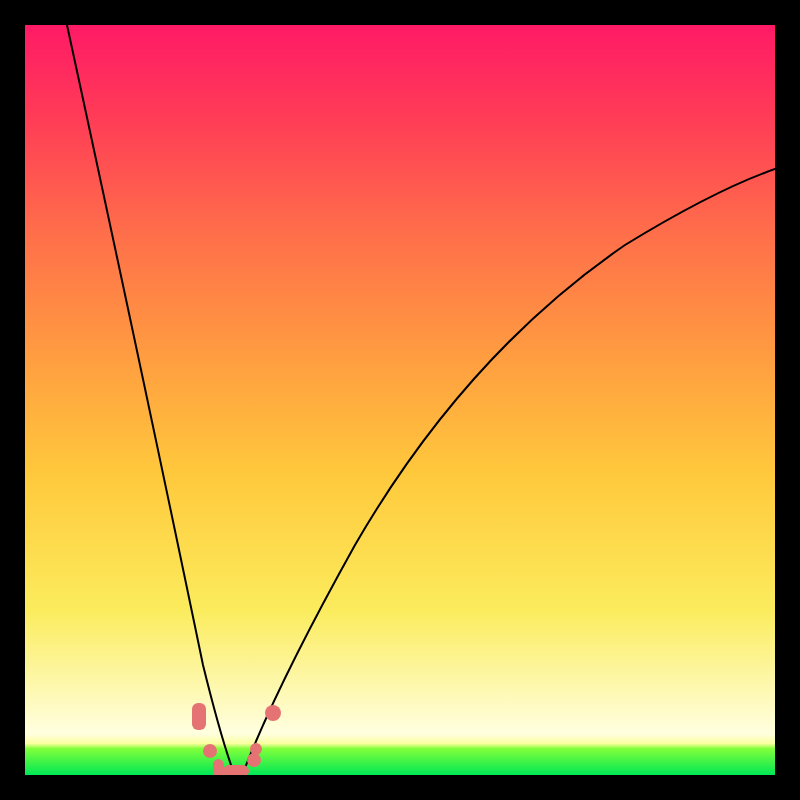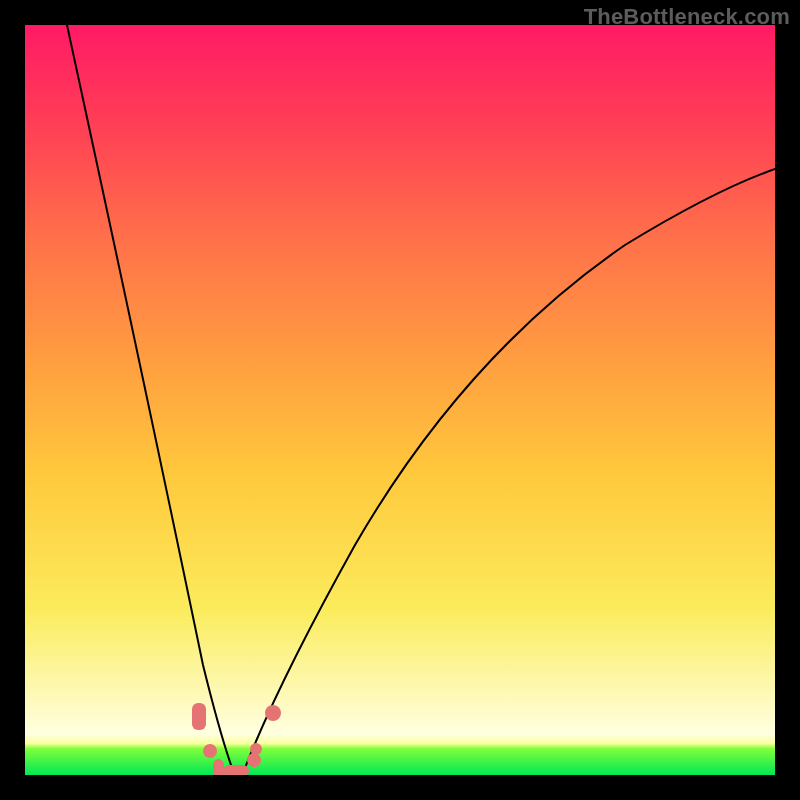--- a/index.html
+++ b/index.html
@@ -89,14 +89,13 @@
       <rect class="marker-oblong" x="167" y="678" width="14" height="27" rx="7" ry="7"></rect>
       <circle class="marker" cx="185" cy="726" r="7"></circle>
       <rect class="marker-oblong" x="188" y="734" width="11" height="18" rx="5" ry="5"></rect>
       <rect class="marker-oblong" x="198" y="740" width="26" height="12" rx="6" ry="6"></rect>
       <circle class="marker" cx="229" cy="735" r="7"></circle>
       <circle class="marker" cx="231" cy="724" r="6"></circle>
       <circle class="marker" cx="248" cy="688" r="8"></circle>
     </svg>
 
   </div>
-  <div class="watermark">TheBottleneck.com</div>
 </div>
 
 </body></html>

